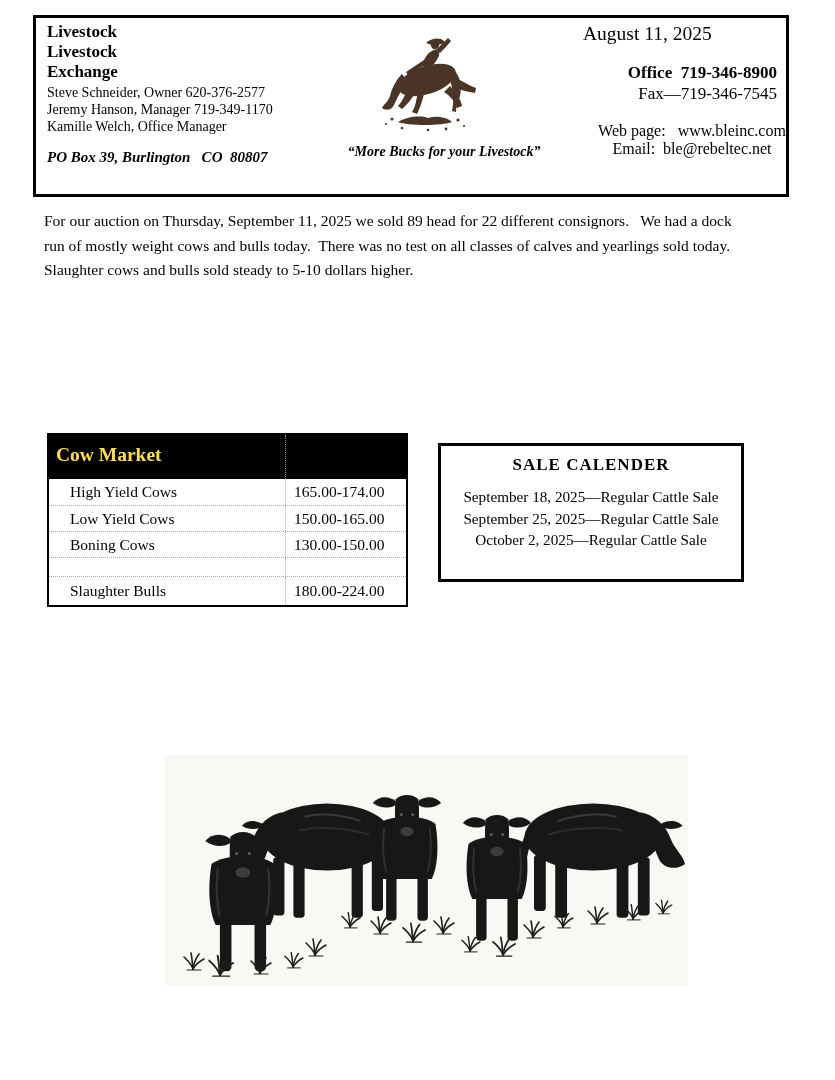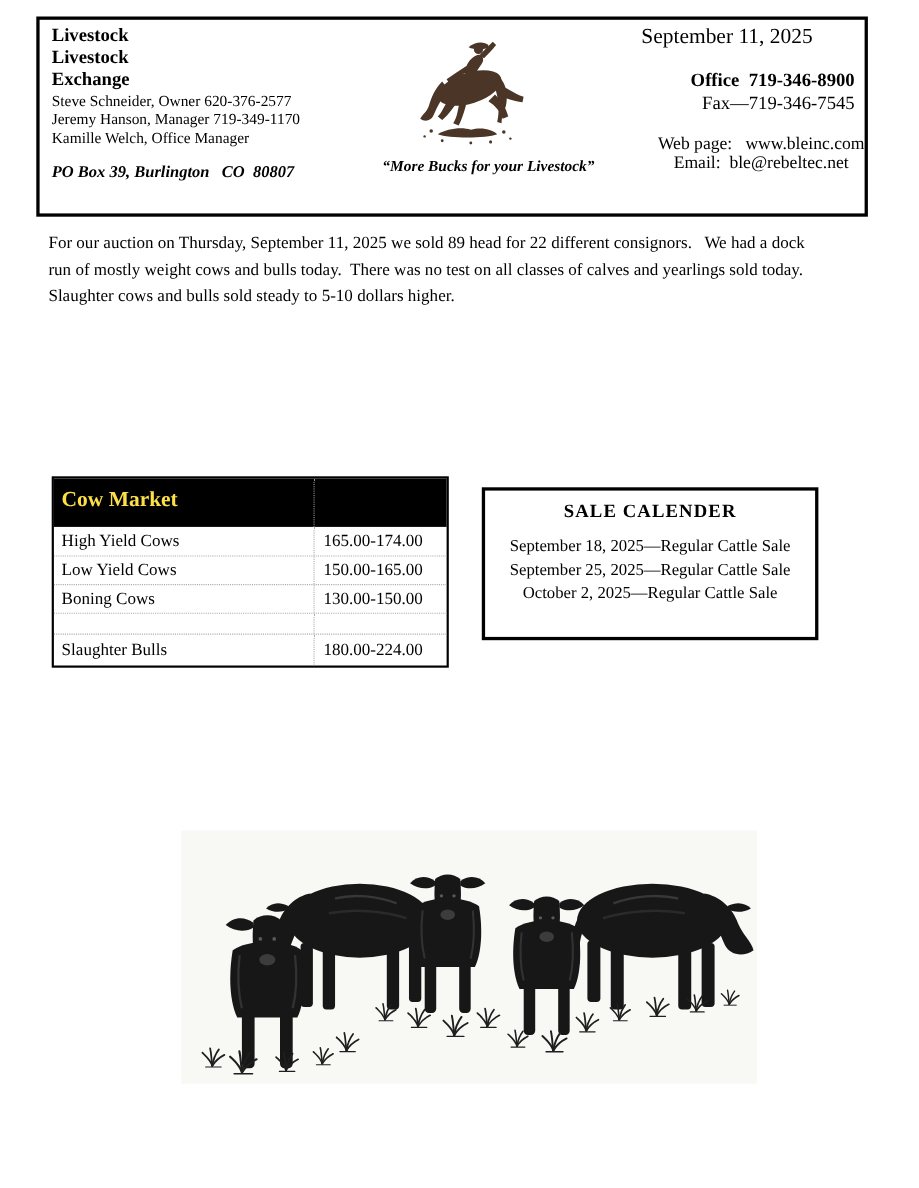--- a/index.html
+++ b/index.html
@@ -34,21 +34,21 @@
     position:absolute; left:47px; top:433px; width:361px;
     border:2px solid #000; box-sizing:border-box; background:#fff;
   }
   .cow-table-header {
     display:grid; grid-template-columns:236px 1fr; height:44px; background:#000; color:#fde047;
   }
   .cow-table-header .title-cell { padding-left:7px; font-size:19.5px; font-weight:bold; line-height:40px; }
   .cow-table-header .spacer-cell { border-left:1px dotted #999; }
   .cow-row { display:grid; grid-template-columns:236px 1fr; border-bottom:1px dotted #ababab; }
   .cow-row:last-child { border-bottom:none; }
-  .cow-row .lbl { padding-left:7px; font-size:15.5px; }
+  .cow-row .lbl { padding-left:21px; font-size:15.5px; }
   .cow-row .val { padding-left:8px; font-size:15.5px; border-left:1px dotted #ababab; }
   .rh26 { height:26px; line-height:26px; }
   .rh25 { height:25px; line-height:25px; }
   .rh18 { height:18px; line-height:18px; }
   .rh28 { height:28px; line-height:28px; }
 
   
   .sale-box {
     position:absolute; left:438px; top:443px; width:306px; height:139px;
     border:3px solid #000; box-sizing:border-box; text-align:center;
@@ -114,21 +114,21 @@
             <circle cx="74" cy="95" r="1.4"></circle>
           <circle cx="14" cy="90" r="1.1"></circle>
             <circle cx="92" cy="92" r="1.1"></circle>
           <circle cx="56" cy="96" r="1.3"></circle>
         </g>
       </svg>
     </div>
 
     <div class="motto pre">“More Bucks for your Livestock”</div>
 
-    <div class="hdr-date">September 11, 2025</div>
+    <div class="hdr-date">August 11, 2025</div>
 
     <div class="phones">
       <div class="office pre">Office  719-346-8900</div>
       <div class="fax pre">Fax—719-346-7545</div>
     </div>
 
     <div class="webmail">
       <div class="pre">Web page:   www.bleinc.com</div>
       <div class="pre">Email:  ble@rebeltec.net</div>
     </div>

